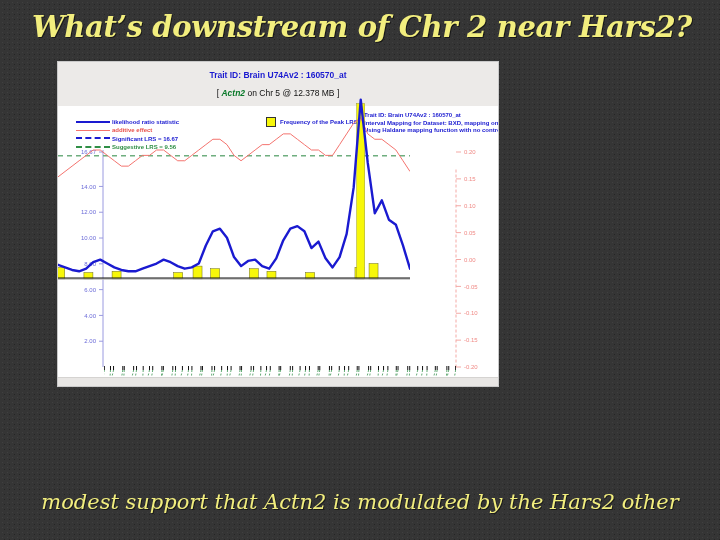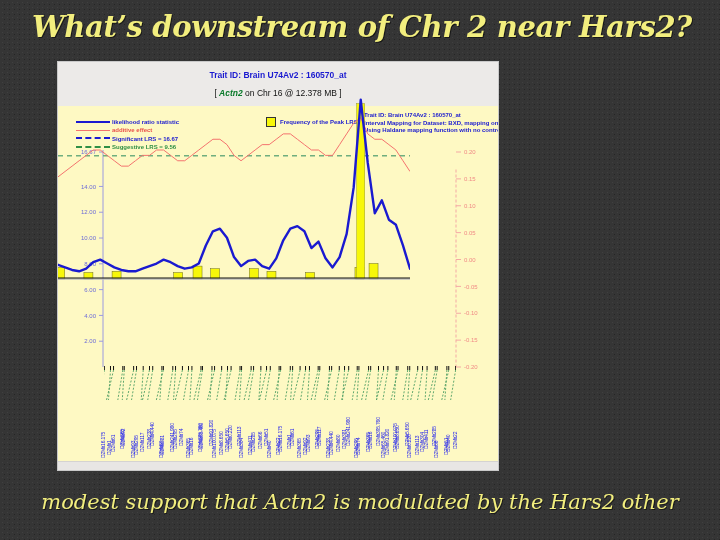--- a/index.html
+++ b/index.html
@@ -33,22 +33,22 @@
     position:absolute;left:0;top:490px;width:720px;text-align:center;
     font-family:"DejaVu Serif", serif;
     font-style:italic;
     font-size:21px;color:#f2ee7e;
     text-shadow:1px 1px 0 rgba(0,0,0,0.5);
     white-space:nowrap;
   }
 
   
   #figure-panel{
-    position:absolute;left:58px;top:62px;width:440px;height:408px;
-    background:#fef9c3;
+    position:absolute;left:58px;top:62px;width:440px;height:324px;
+    background:#ffffff;
     box-shadow:0 0 0 1px #c9c9c9;
     overflow:hidden;
   }
   #panel-header{
     position:absolute;left:0;top:0;width:440px;height:44px;
     background:#eceae8;
   }
   #panel-footer{
     position:absolute;left:0;bottom:0;width:440px;height:8px;
     background:#e8e6e4;border-top:1px solid #d5d3d1;
@@ -99,21 +99,21 @@
 
 <div id="slide-bg"></div>
 
 <div id="slide-title">What’s downstream of Chr 2 near Hars2?</div>
 
 <div id="figure-panel">
 
   <div id="panel-header"></div>
 
   <div class="hdr-line1">Trait ID: Brain U74Av2 : 160570_at</div>
-  <div class="hdr-line2"><span>[ </span><span class="gene">Actn2</span><span> on Chr 16 @ 12.378 MB ]</span></div>
+  <div class="hdr-line2"><span>[ </span><span class="gene">Actn2</span><span> on Chr 5 @ 12.378 MB ]</span></div>
 
   <div id="legend">
     <div class="lg-row">
       <span class="lg-line lg-solid-blue"></span><span class="lg-txt t-blue">likelihood ratio statistic</span>
     </div>
     <div class="lg-row">
       <span class="lg-line lg-solid-red"></span><span class="lg-txt t-red">additive effect</span>
     </div>
     <div class="lg-row">
       <span class="lg-line lg-dash-blue"></span><span class="lg-txt t-blue">Significant LRS = 16.67</span>

